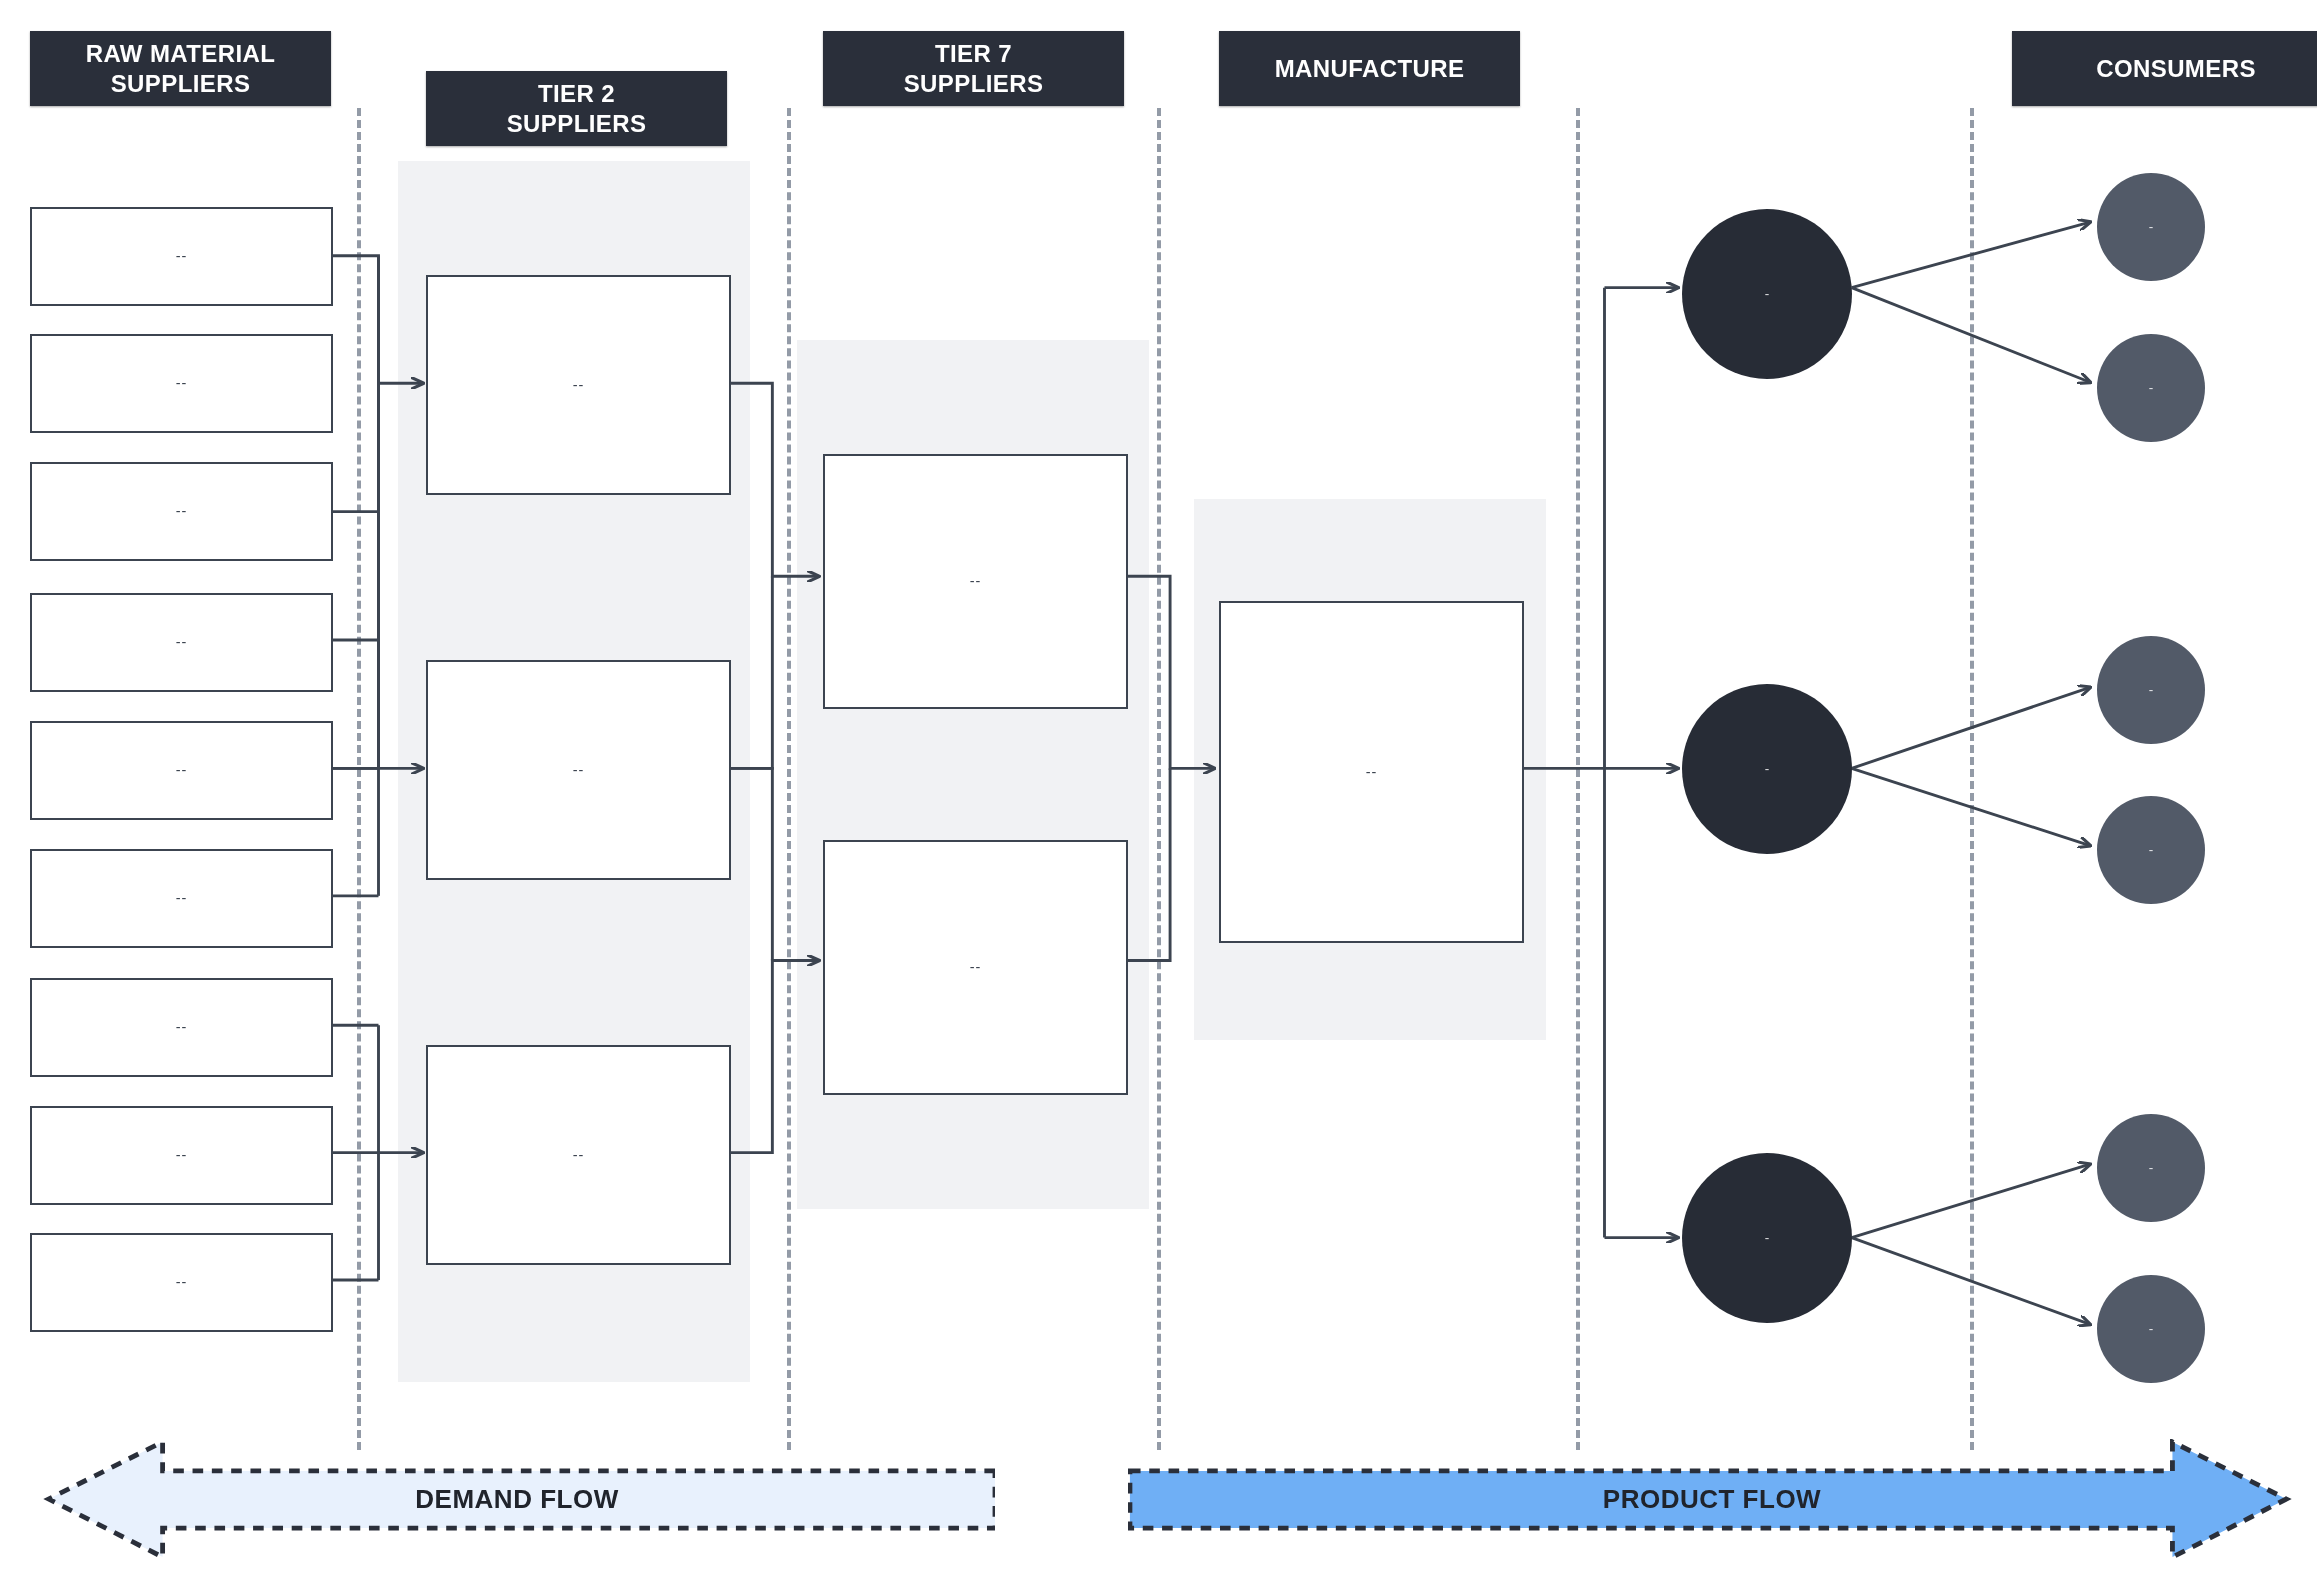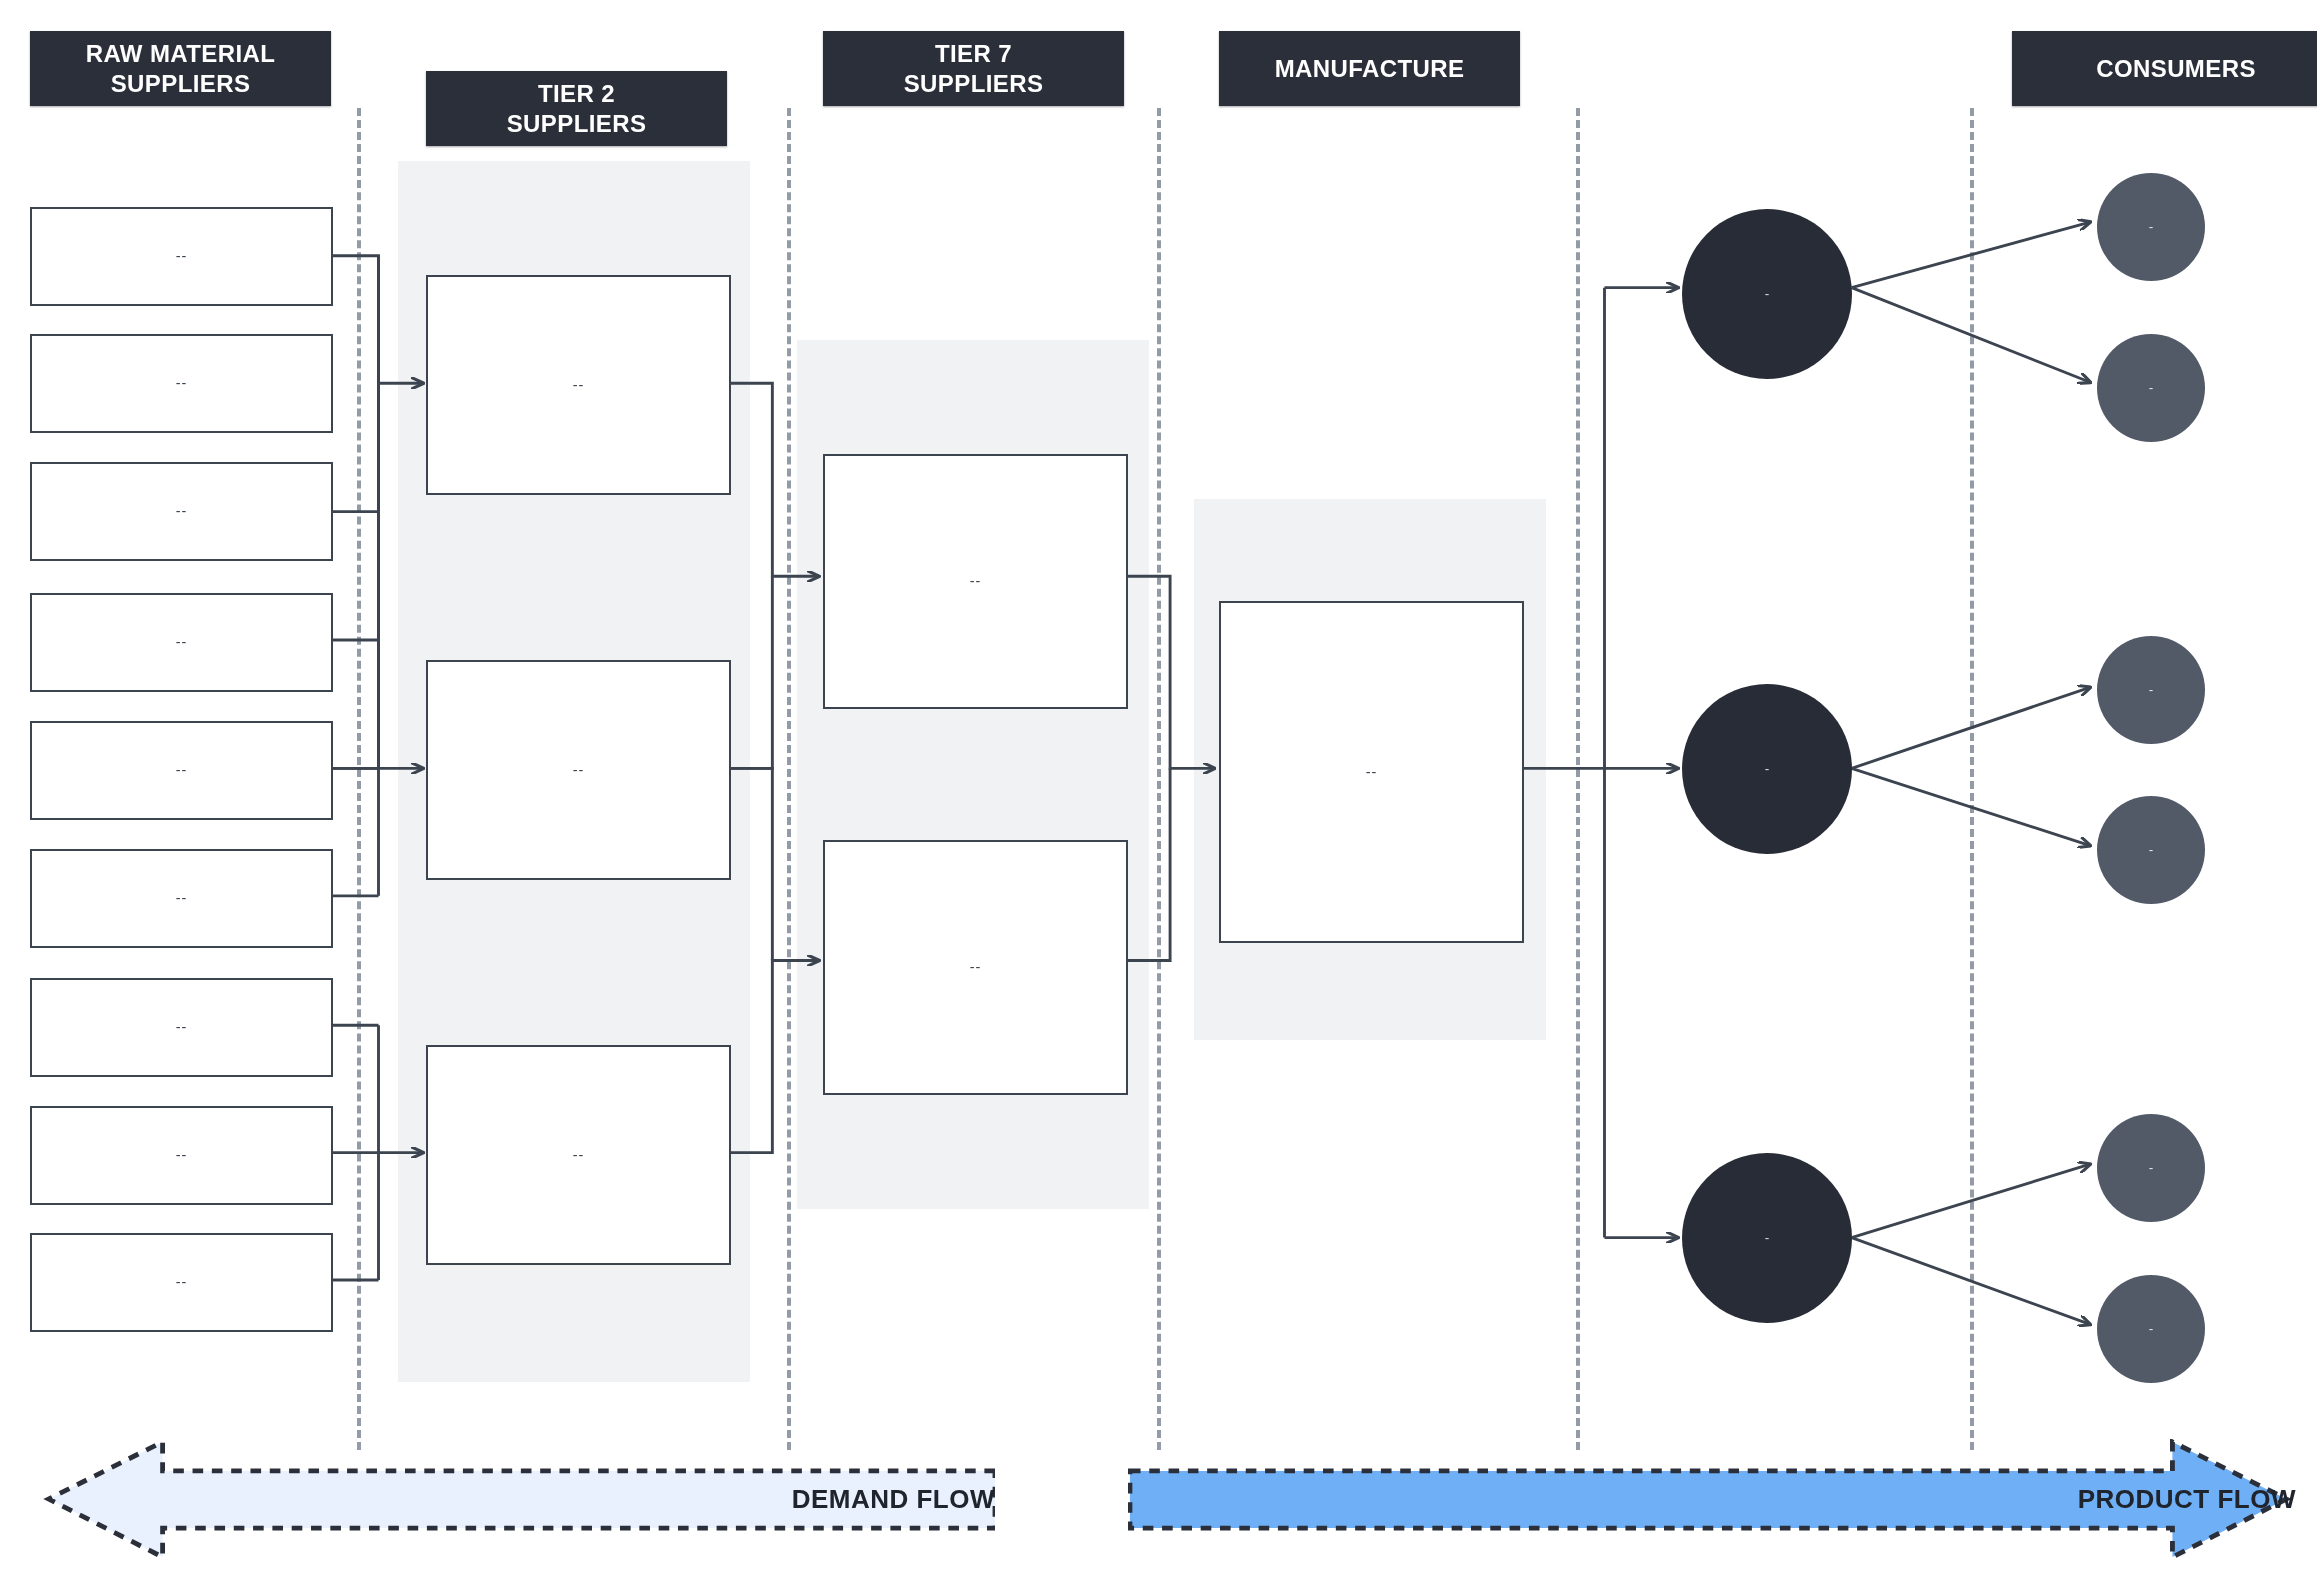--- a/index.html
+++ b/index.html
@@ -58,21 +58,21 @@
   .node-circle .ph{
     font-size:13.5px;color:#ffffff;line-height:1;opacity:.85;
   }
 
   
   #wires{position:absolute;left:0;top:0;width:2317px;height:1588px;pointer-events:none;}
 
   
   .flow{
     position:absolute;
-    display:flex;align-items:center;justify-content:flex-end;
+    display:flex;align-items:center;justify-content:center;
   }
   .flow-label{
     position:relative;z-index:2;
     font-weight:700;font-size:26px;color:#20242C;letter-spacing:0.5px;
     white-space:nowrap;
   }
   .flow svg{position:absolute;left:0;top:0;}
 </style>
 </head>
 <body>

